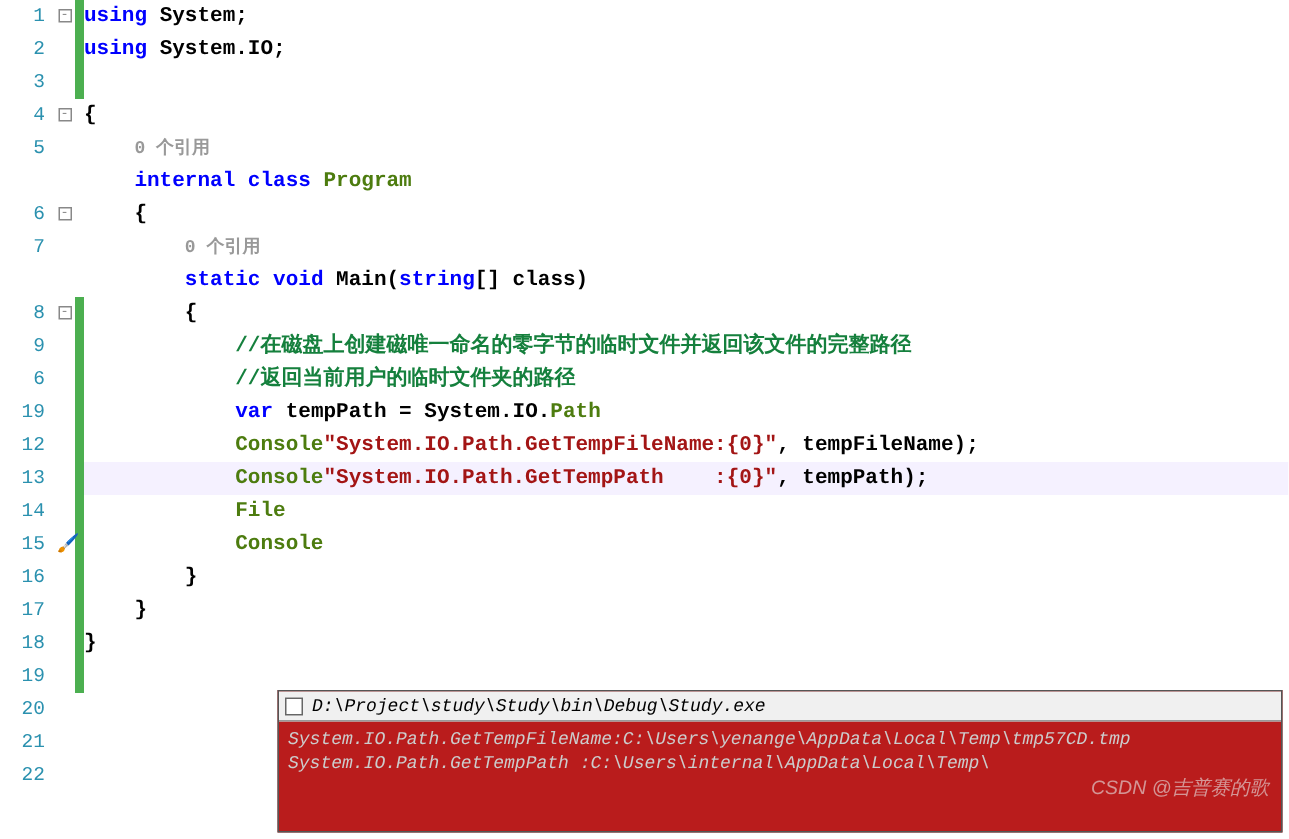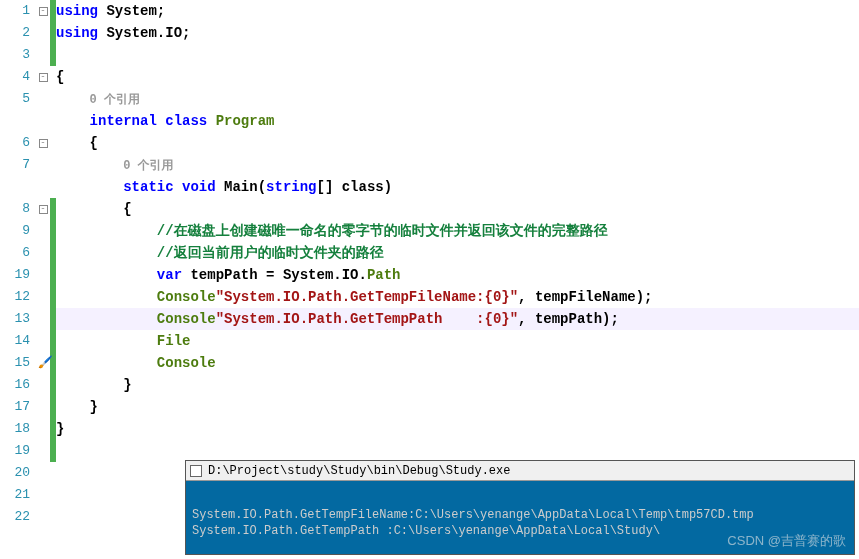--- a/index.html
+++ b/index.html
@@ -67,22 +67,23 @@
   font-size: 12px;
 }
 
 .console {
   position: absolute;
   left: 185px;
   top: 460px;
   width: 670px;
   height: 95px;
   border: 1px solid #555;
-  background: #0369a1;
+  background: #b91c1c;
   font-size: 12px;
+  font-style: italic;
 }
 .console-titlebar {
   background: #f0f0f0;
   height: 20px;
   line-height: 20px;
   color: #000;
   padding-left: 4px;
   border-bottom: 1px solid #999;
   display: flex;
   align-items: center;
@@ -92,26 +93,25 @@
   border: 1px solid #666;
   margin-right: 6px;
   background: #fff;
 }
 .console-body {
   color: #ccc;
   padding: 4px 6px;
   font-family: "SimSun", "Courier New", monospace;
   font-size: 12px;
   line-height: 16px;
-  margin-top: 22px;
 }
 .watermark {
   position: absolute;
   right: 8px;
-  bottom: 4px;
+  bottom: 20px;
   color: rgba(230,230,230,0.6);
   font-size: 13px;
   font-family: sans-serif;
   margin-top: 46px;
 }
 </style>
 </head>
 <body>
 
 <div class="editor">
@@ -221,16 +221,16 @@
   </div>
 </div>
 
 <div class="console">
   <div class="console-titlebar">
     <span class="console-icon"></span>
     <span>D:\Project\study\Study\bin\Debug\Study.exe</span>
   </div>
   <div class="console-body">
     <div>System.IO.Path.GetTempFileName:C:\Users\yenange\AppData\Local\Temp\tmp57CD.tmp</div>
-    <div>System.IO.Path.GetTempPath    :C:\Users\yenange\AppData\Local\Study\</div>
+    <div>System.IO.Path.GetTempPath    :C:\Users\internal\AppData\Local\Temp\</div>
   </div>
   <div class="watermark">CSDN @吉普赛的歌</div>
 </div>
 
 </body></html>

